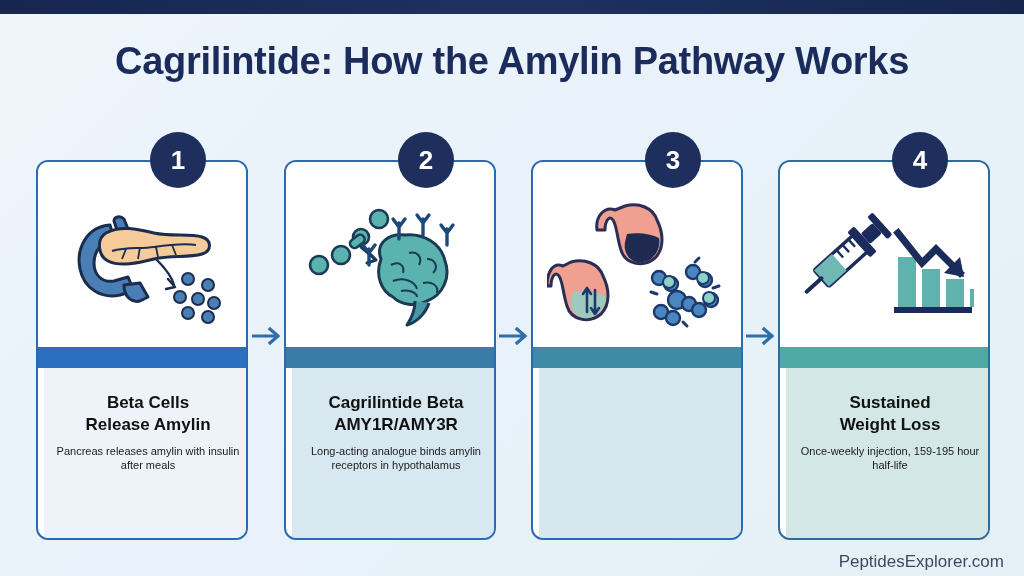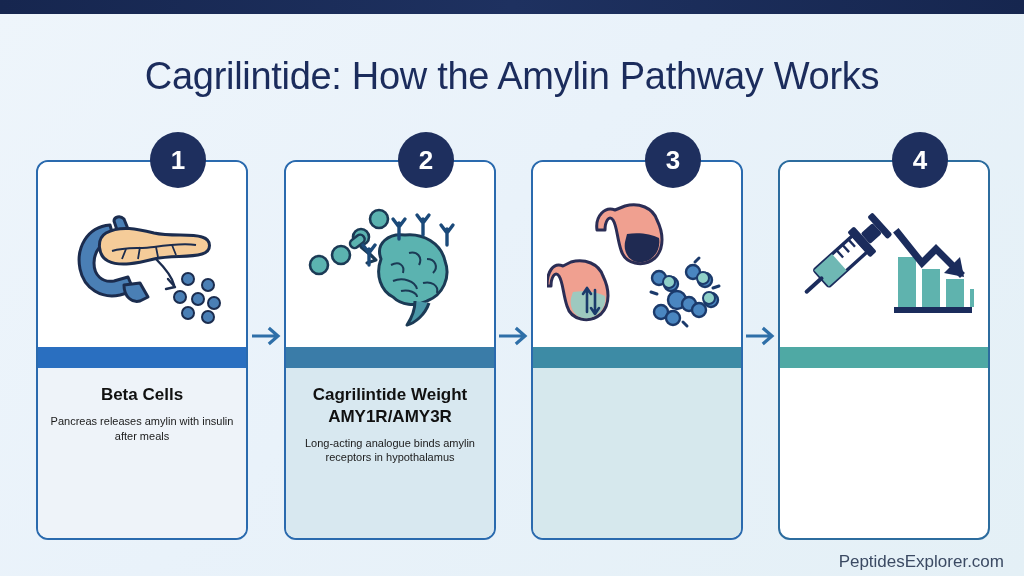--- a/index.html
+++ b/index.html
@@ -13,25 +13,24 @@
     position: relative;
   }
   #topbar {
     position: absolute; top: 0; left: 0;
     width: 1024px; height: 14px;
     background: linear-gradient(90deg, #16264f 0%, #1e3160 50%, #16264f 100%);
   }
   #title {
     position: absolute; top: 40px; left: 0; width: 1024px;
     text-align: center;
-    font-size: 38px; font-weight: normal;
+    font-size: 38px; font-weight: bold;
     color: #1b2c5c;
     letter-spacing: -0.3px;
     white-space: nowrap;
-    margin-top: 15px;
   }
   #cards { position: absolute; top: 160px; left: 36px; width: 954px; height: 380px; }
 
   .card {
     position: absolute; top: 0; width: 212px; height: 380px;
     border-radius: 12px;
     border: 2.5px solid #2a6aae;
     background: #ffffff;
     overflow: hidden;
     display: flex; flex-direction: column;
@@ -58,22 +57,23 @@
 
   .icon-area {
     height: 185px; width: 100%;
     background: #ffffff;
     display: flex; align-items: center; justify-content: center;
     padding-top: 22px;
   }
   .divider { height: 21px; width: 100%; }
   .body {
     flex: 1; width: 100%;
-    padding: 16px 10px 10px 10px;
+    padding: 24px 10px 10px 10px;
     text-align: center;
+    margin-left: 6px;
   }
   .ctitle {
     font-size: 17px; font-weight: bold; color: #111111;
     line-height: 1.28; margin-bottom: 8px;
   }
   .cdesc {
     font-size: 11px; color: #1a1a1a; line-height: 1.35;
   }
   #footer {
     position: absolute; right: 20px; top: 552px;
@@ -122,20 +122,21 @@
           <circle cx="152" cy="96" r="6"></circle>
           <circle cx="126" cy="106" r="6"></circle>
           <circle cx="146" cy="110" r="6"></circle>
         </g>
       </svg>
     </div>
     <div class="divider" style="background: rgb(42, 111, 192);"></div>
     <div class="body" style="background: rgb(238, 243, 249);">
       <div class="ctitle">
         <span>Beta Cells</span><br>
+        <span>Release Amylin</span>
       </div>
       <div class="cdesc">Pancreas releases amylin with insulin after meals</div>
     </div>
   </div>
 
   <div class="card c2" style="border-color: rgb(42, 106, 174);">
     <div class="icon-area">
       <svg width="170" height="125" viewBox="0 0 170 125">
         <g fill="#5bb3b0" stroke="#1b3a55" stroke-width="2.6">
           <circle cx="14" cy="62" r="9"></circle>
@@ -159,21 +160,21 @@
           <path d="M64 62 L64 46 M64 50 L58 42 M64 50 L70 42"></path>
           <path d="M94 36 L94 20 M94 24 L88 16 M94 24 L100 16"></path>
           <path d="M118 32 L118 16 M118 20 L112 12 M118 20 L124 12"></path>
           <path d="M142 42 L142 26 M142 30 L136 22 M142 30 L148 22"></path>
         </g>
       </svg>
     </div>
     <div class="divider" style="background: rgb(58, 124, 168);"></div>
     <div class="body" style="background: rgb(216, 232, 240);">
       <div class="ctitle">
-        <span>Cagrilintide Weight</span><br>
+        <span>Cagrilintide Beta</span><br>
         <span>AMY1R/AMY3R</span>
       </div>
       <div class="cdesc">Long-acting analogue binds amylin receptors in hypothalamus</div>
     </div>
   </div>
 
   <div class="card c3" style="border-color: rgb(42, 106, 174);">
     <div class="icon-area">
       <svg width="180" height="132" viewBox="0 0 180 132">
         <path d="M78 6 C92 2 106 8 110 20 C116 32 118 48 108 58 C96 68 78 64 74 50 C70 38 70 26 66 20 C62 14 58 22 58 30 L50 30 C48 16 58 6 68 10 Z" fill="#f0a090" stroke="#2a2d55" stroke-width="3" stroke-linejoin="round"></path>
@@ -235,20 +236,27 @@
           <rect x="128" y="62" width="18" height="38"></rect>
           <rect x="152" y="72" width="18" height="28"></rect>
           <rect x="176" y="82" width="18" height="18"></rect>
         </g>
         <rect x="100" y="100" width="78" height="6" fill="#1b2c5c"></rect>
         <path d="M104 26 L128 56 L142 42 L166 66" fill="none" stroke="#1b2c5c" stroke-width="7" stroke-linejoin="miter" stroke-linecap="square"></path>
         <path d="M150 66 L170 70 L166 50 Z" fill="#1b2c5c"></path>
       </svg>
     </div>
     <div class="divider" style="background: rgb(79, 169, 164);"></div>
+    <div class="body" style="background: rgb(211, 232, 230);">
+      <div class="ctitle">
+        <span>Sustained</span><br>
+        <span>Weight Loss</span>
+      </div>
+      <div class="cdesc">Once-weekly injection, 159-195 hour half-life</div>
+    </div>
   </div>
 
   <div class="badge b1">1</div>
   <div class="badge b2">2</div>
   <div class="badge b3">3</div>
   <div class="badge b4">4</div>
 
 </div>
 
 <div id="footer">PeptidesExplorer.com</div>

